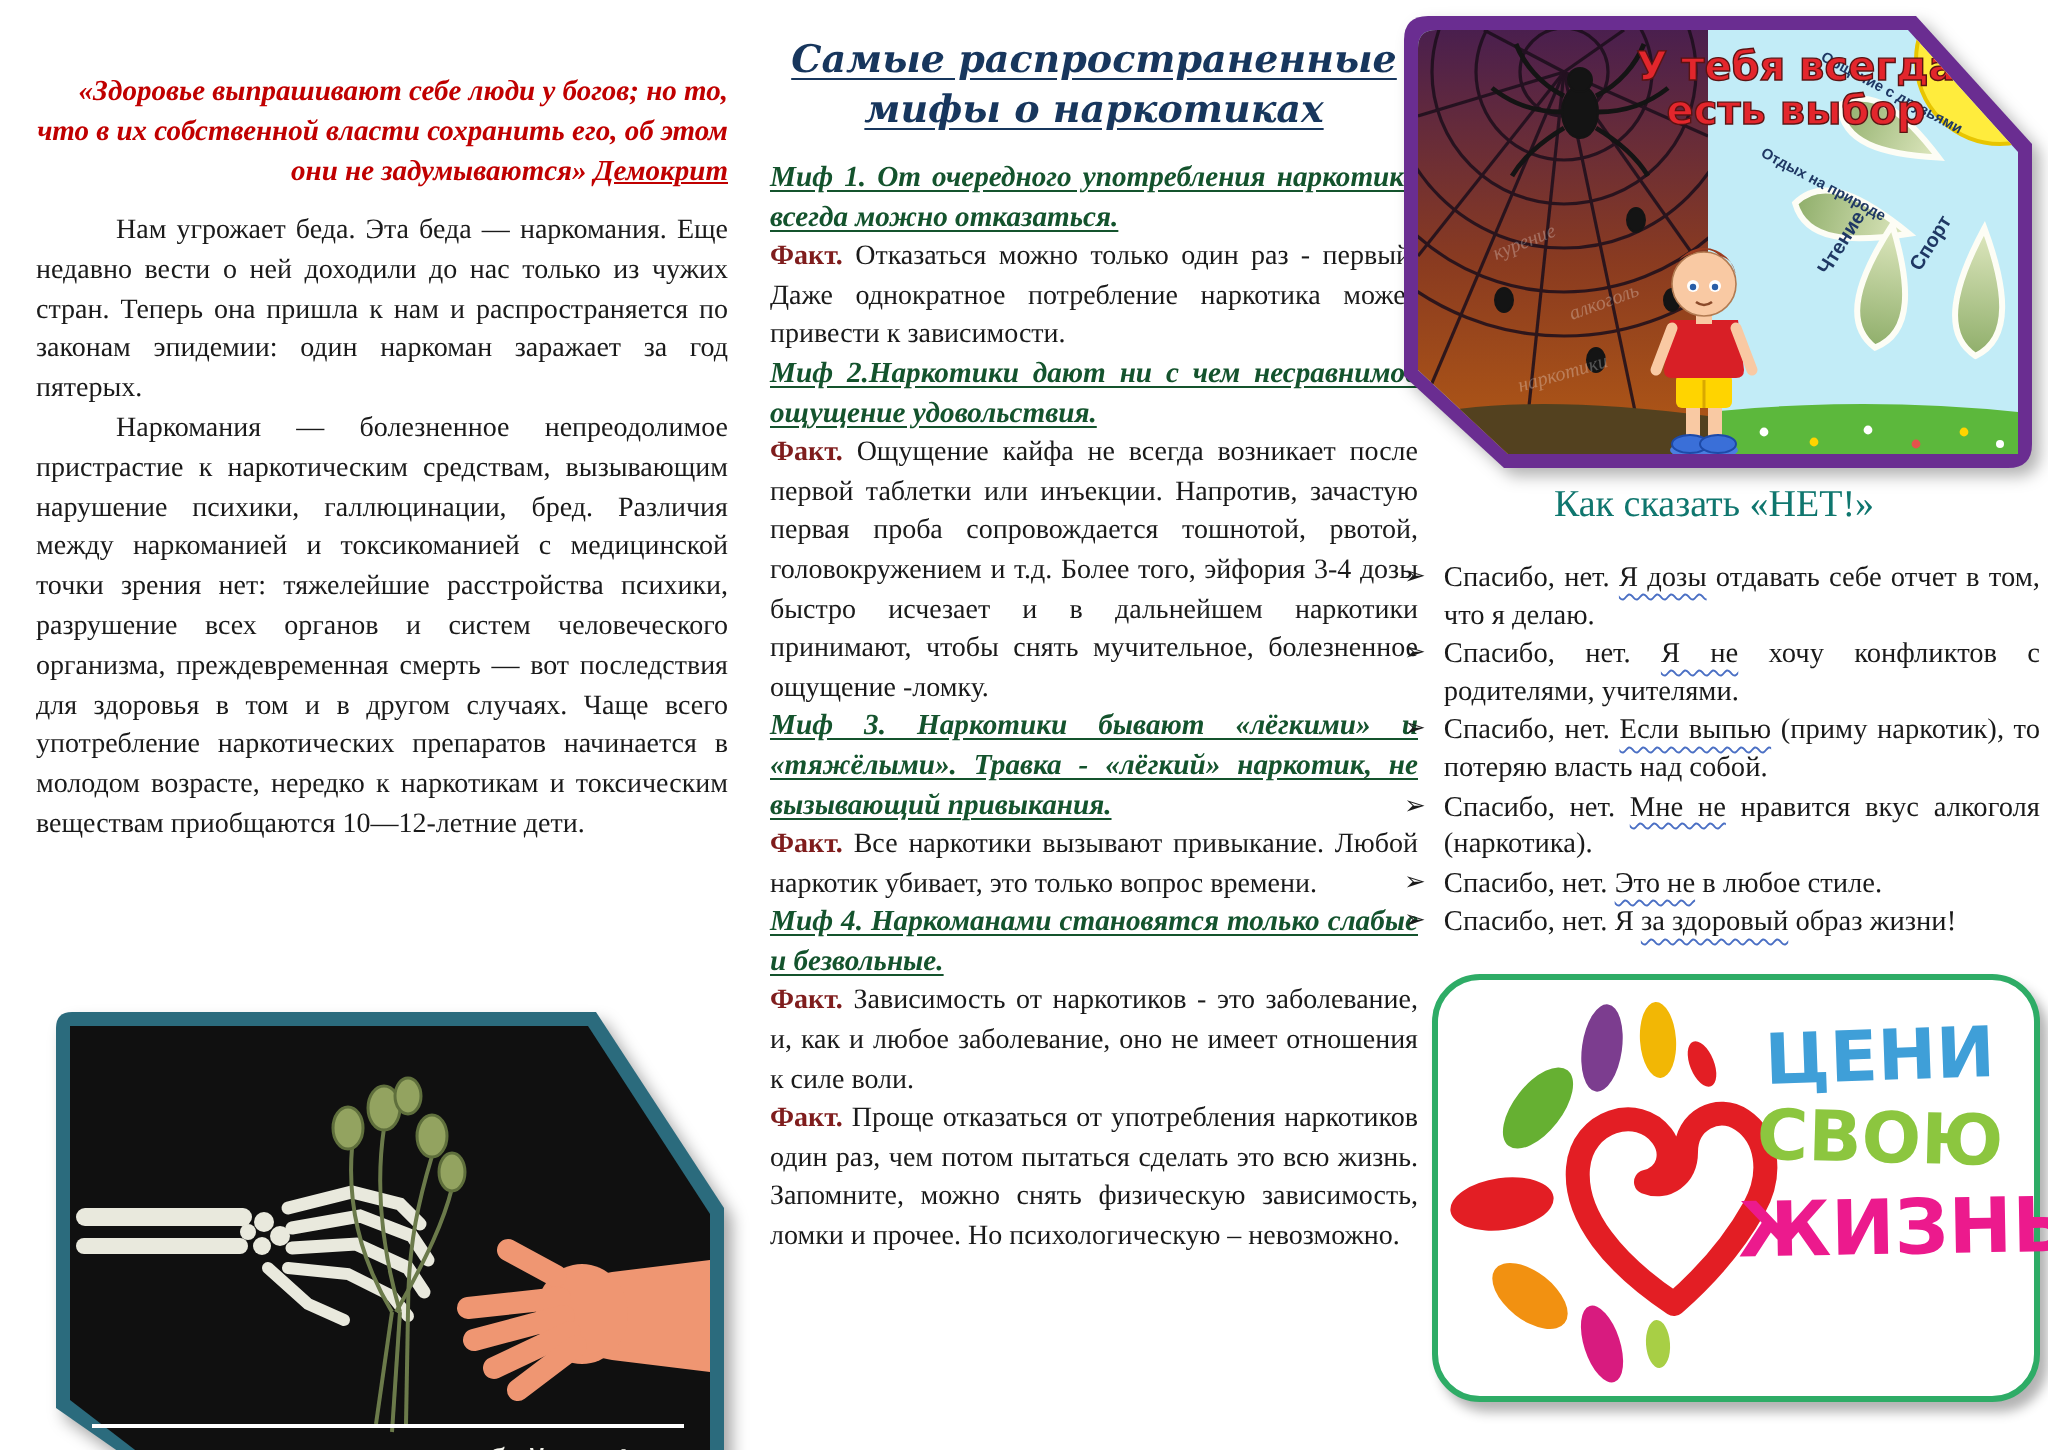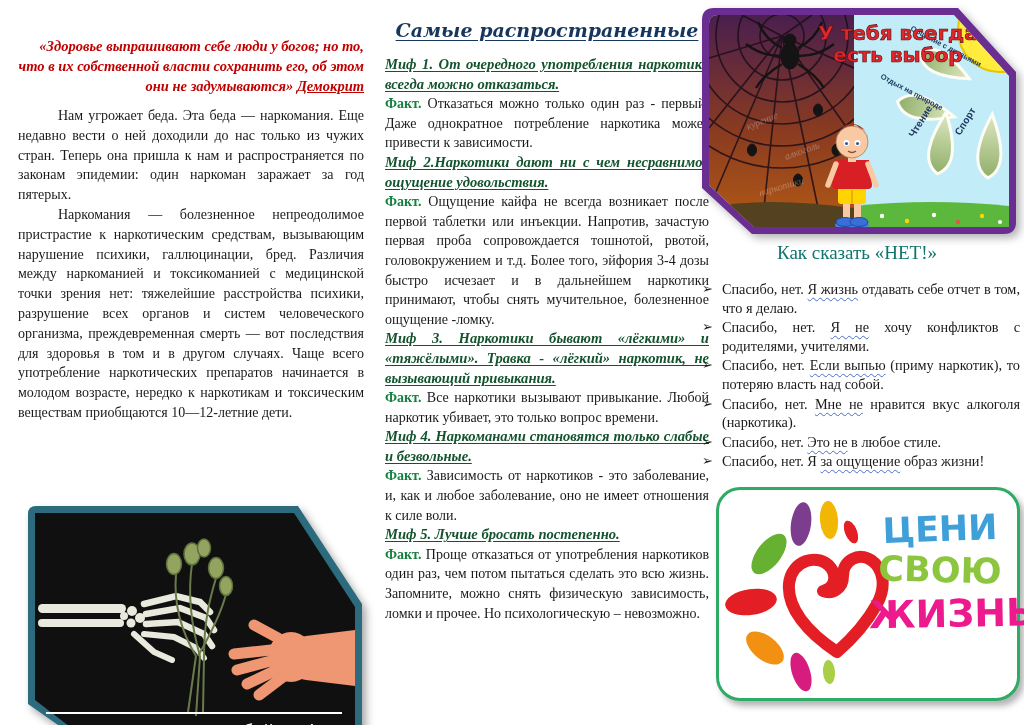--- a/index.html
+++ b/index.html
@@ -19,21 +19,21 @@
   
   .col-mid{position:absolute;left:385px;top:18px;width:324px;}
   .mid-title{margin:0 0 12px 0;text-align:center;color:#17365d;
              font-family:"DejaVu Serif",serif;font-style:italic;font-weight:bold;
              font-size:19px;line-height:25px;}
   .mid-title span{text-decoration:underline;text-underline-offset:3px;}
   .myth{margin:0;color:#14532d;font-weight:bold;font-style:italic;font-size:14.6px;
         line-height:19.6px;text-align:justify;}
   .myth span{text-decoration:underline;text-underline-offset:2px;}
   .fact{margin:0;font-size:14px;line-height:19.6px;text-align:justify;}
-  .fact-label{color:#15803d;font-weight:bold;margin-top:20px;}
+  .fact-label{color:#7f1d1d;font-weight:bold;margin-top:20px;}
 
   
   .poster-choice{position:absolute;left:702px;top:8px;width:314px;height:226px;}
   .poster-choice svg{filter:drop-shadow(4px 4px 4px rgba(0,0,0,.3));}
   .no-title{position:absolute;left:704px;top:242px;width:306px;margin:0;text-align:center;
             color:#0f766e;font-weight:normal;font-size:19px;}
   .no-list{position:absolute;left:702px;top:280px;width:318px;margin:0;padding:0;list-style:none;
            font-size:14.3px;line-height:18.6px;}
   .no-list li{display:flex;gap:9px;margin-bottom:1px;}
   .bullet{flex:0 0 auto;font-family:"DejaVu Sans",sans-serif;font-size:13px;line-height:18.6px;}
@@ -111,35 +111,34 @@
           <line x1="260" y1="167" x2="231" y2="189"></line>
           <line x1="250" y1="132" x2="226" y2="119"></line>
         </g>
       </g>
       <line x1="18" y1="207" x2="314" y2="207" stroke="#ffffff" stroke-width="2"></line>
       <text x="166" y="231" text-anchor="middle" font-family="Liberation Serif, serif" font-size="19" fill="#f5f5ee">наркомания — самоубийство!</text>
     </svg>
   </div>
 
   <section class="col-mid">
-    <h2 class="mid-title"><span>Самые распространенные</span><br></h2>
+    <h2 class="mid-title"><span>Самые распространенные</span><br><span>мифы о наркотиках</span></h2>
 
     <p class="myth"><span>Миф 1. От очередного употребления наркотика всегда можно отказаться.</span></p>
     <p class="fact"><span class="fact-label">Факт.</span> <span>Отказаться можно только один раз - первый. Даже однократное потребление наркотика может привести к зависимости.</span></p>
 
     <p class="myth"><span>Миф 2.Наркотики дают ни с чем несравнимое ощущение удовольствия.</span></p>
     <p class="fact"><span class="fact-label">Факт.</span> <span>Ощущение кайфа не всегда возникает после первой таблетки или инъекции. Напротив, зачастую первая проба сопровождается тошнотой, рвотой, головокружением и т.д. Более того, эйфория 3-4 дозы быстро исчезает и в дальнейшем наркотики принимают, чтобы снять мучительное, болезненное ощущение -ломку.</span></p>
 
     <p class="myth"><span>Миф 3. Наркотики бывают «лёгкими» и «тяжёлыми». Травка - «лёгкий» наркотик, не вызывающий привыкания.</span></p>
     <p class="fact"><span class="fact-label">Факт.</span> <span>Все наркотики вызывают привыкание. Любой наркотик убивает, это только вопрос времени.</span></p>
 
     <p class="myth"><span>Миф 4. Наркоманами становятся только слабые и безвольные.</span></p>
     <p class="fact"><span class="fact-label">Факт.</span> <span>Зависимость от наркотиков - это заболевание, и, как и любое заболевание, оно не имеет отношения к силе воли.</span></p>
 
-    <p class="myth"><span>Миф 5. Лучше бросать постепенно.</span></p>
     <p class="fact"><span class="fact-label">Факт.</span> <span>Проще отказаться от употребления наркотиков один раз, чем потом пытаться сделать это всю жизнь. Запомните, можно снять физическую зависимость, ломки и прочее. Но психологическую – невозможно.</span></p>
   </section>
 
   <div class="poster-choice">
     <svg width="314" height="226" viewBox="0 0 314 226">
       <defs>
         <linearGradient id="darkside" x1="0" y1="0" x2="0" y2="1">
           <stop offset="0" stop-color="#4a1f4e"></stop>
             <stop offset="0.55" stop-color="#8a3b20"></stop>
             <stop offset="1" stop-color="#b35a15"></stop>
@@ -267,41 +266,41 @@
         </g>
       </g>
     </svg>
   </div>
 
   <h2 class="no-title">Как сказать «НЕТ!»</h2>
 
   <ul class="no-list">
     <li>
         <span class="bullet">➢</span>
-        <span class="li-text"><span>Спасибо, нет. </span><span class="wavy">Я жизнь</span><span> отдавать себе отчет в том, что я делаю.</span></span>
+        <span class="li-text"><span>Спасибо, нет. </span><span class="wavy">Я дозы</span><span> отдавать себе отчет в том, что я делаю.</span></span>
       </li>
     <li>
         <span class="bullet">➢</span>
         <span class="li-text"><span>Спасибо, нет. </span><span class="wavy">Я не</span><span> хочу конфликтов с родителями, учителями.</span></span>
       </li>
     <li>
         <span class="bullet">➢</span>
         <span class="li-text"><span>Спасибо, нет. </span><span class="wavy">Если выпью</span><span> (приму наркотик), то потеряю власть над собой.</span></span>
       </li>
     <li>
         <span class="bullet">➢</span>
         <span class="li-text"><span>Спасибо, нет. </span><span class="wavy">Мне не</span><span> нравится вкус алкоголя (наркотика).</span></span>
       </li>
     <li>
         <span class="bullet">➢</span>
         <span class="li-text"><span>Спасибо, нет. </span><span class="wavy">Это не</span><span> в любое стиле.</span></span>
       </li>
     <li>
         <span class="bullet">➢</span>
-        <span class="li-text"><span>Спасибо, нет. Я </span><span class="wavy">за ощущение</span><span> образ жизни!</span></span>
+        <span class="li-text"><span>Спасибо, нет. Я </span><span class="wavy">за здоровый</span><span> образ жизни!</span></span>
       </li>
   </ul>
 
   <div class="logo">
     <svg class="logo-svg" width="170" height="208" viewBox="0 0 170 208">
       <g>
         <ellipse cx="82" cy="34" rx="10" ry="22" transform="rotate(8 82 34)" fill="#7c3d8f"></ellipse>
         <ellipse cx="110" cy="30" rx="9" ry="19" transform="rotate(-4 110 30)" fill="#f2b705"></ellipse>
         <ellipse cx="132" cy="42" rx="6" ry="12" transform="rotate(-22 132 42)" fill="#e31e24"></ellipse>
         <ellipse cx="50" cy="64" rx="12" ry="24" transform="rotate(38 50 64)" fill="#66b032"></ellipse>

